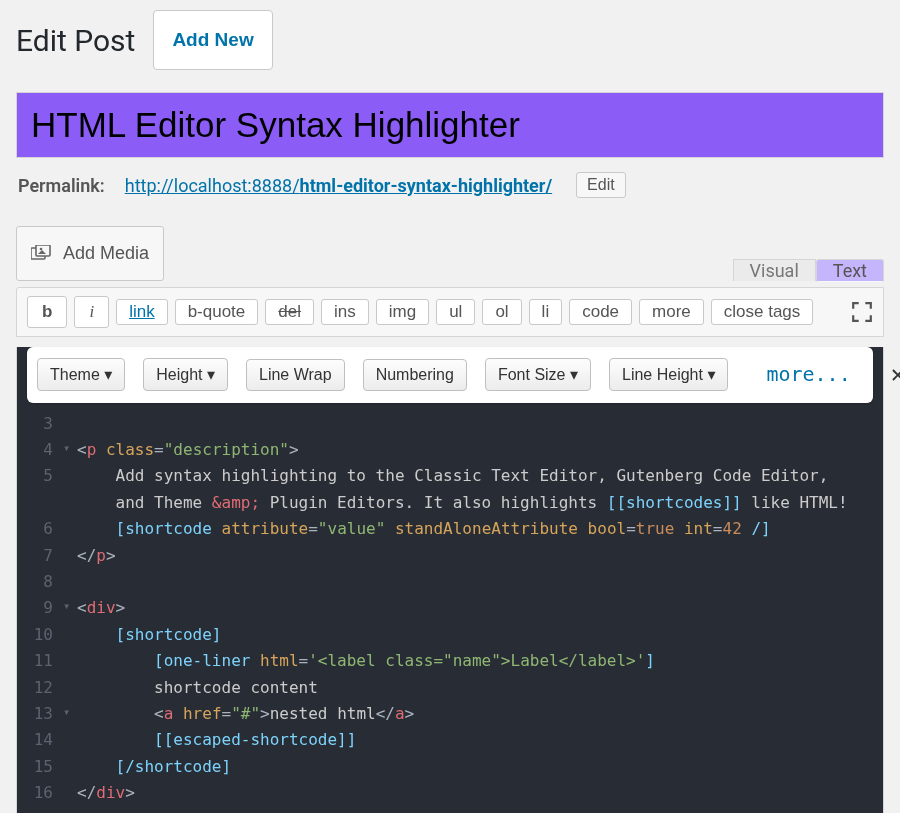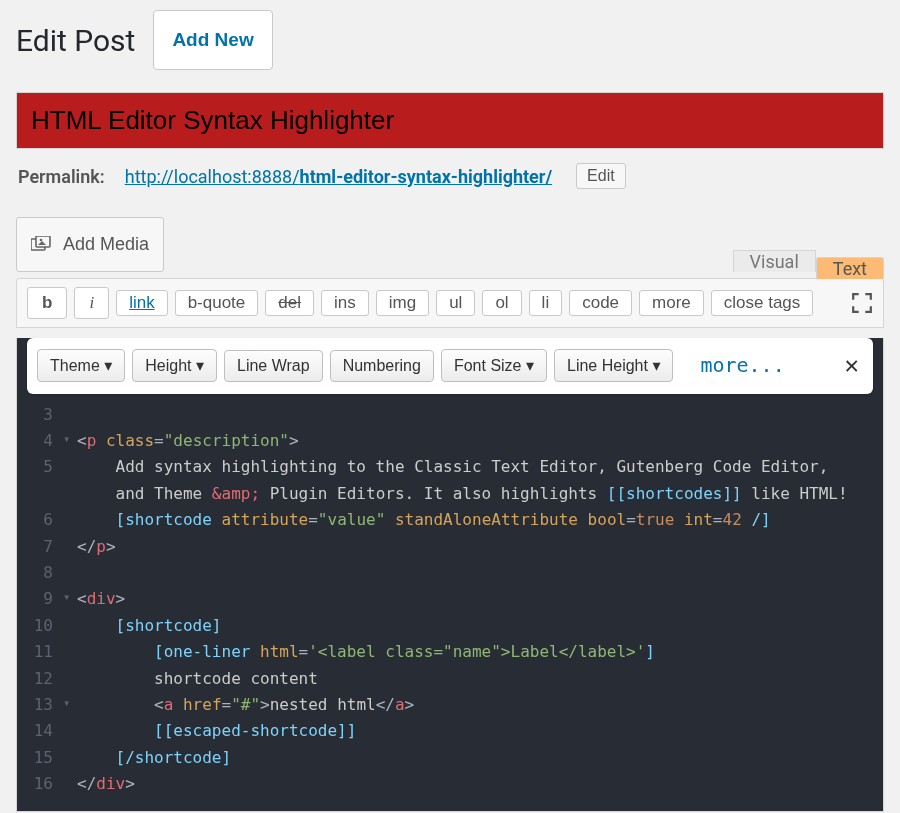--- a/index.html
+++ b/index.html
@@ -26,24 +26,24 @@
     background: #fff;
     color: #0073aa;
     font-size: 19px;
     font-weight: 600;
     padding: 18px 18px;
     border-radius: 4px;
     cursor: pointer;
   }
   .title-input {
     width: 100%;
-    font-size: 26px;
+    font-size: 35px;
     padding: 12px 14px;
     border: 1px solid #d5d5d5;
-    background: #b91c1c;
+    background: #8b5cf6;
     outline: none;
     margin-bottom: 14px;
   }
   .permalink-row {
     font-size: 18px;
     color: #555;
     display: flex;
     align-items: center;
     flex-wrap: wrap;
     gap: 20px;
@@ -88,26 +88,26 @@
   .tab {
     font-size: 18px;
     padding: 0 16px;
     color: #555;
     cursor: pointer;
     border: 1px solid transparent;
     border-bottom: none;
   }
   .tab.visual { background: #ebebeb; color: #777; border-color: #d5d5d5;}
   .tab.active {
-    background: #fdba74;
+    background: #c4b5fd;
     border: 1px solid #d5d5d5;
     border-bottom: 1px solid #f7f7f7;
     border-radius: 3px 3px 0 0;
     position: relative;
-    top: 8px;
+    top: 1px;
   }
   .quicktags-bar {
     display: flex;
     align-items: center;
     gap: 7px;
     padding: 8px 10px;
     background: #f7f7f7;
     border: 1px solid #d5d5d5;
     border-radius: 3px 0 0 0;
   }
@@ -142,21 +142,21 @@
     border: 1px solid #d5d5d5;
     border-top: none;
   }
   .settings-bar {
     background: #fff;
     margin: 10px 10px 8px 10px;
     border-radius: 6px;
     padding: 8px 10px;
     display: flex;
     align-items: center;
-    gap: 7px;
+    gap: 18px;
     box-shadow: 0 1px 2px rgba(0,0,0,0.2);
   }
   .sb-btn {
     border: 1px solid #bfbfbf;
     background: linear-gradient(#fdfdfd,#ececec);
     font-size: 16px;
     padding: 6px 12px;
     border-radius: 4px;
     cursor: pointer;
     color: #333;

